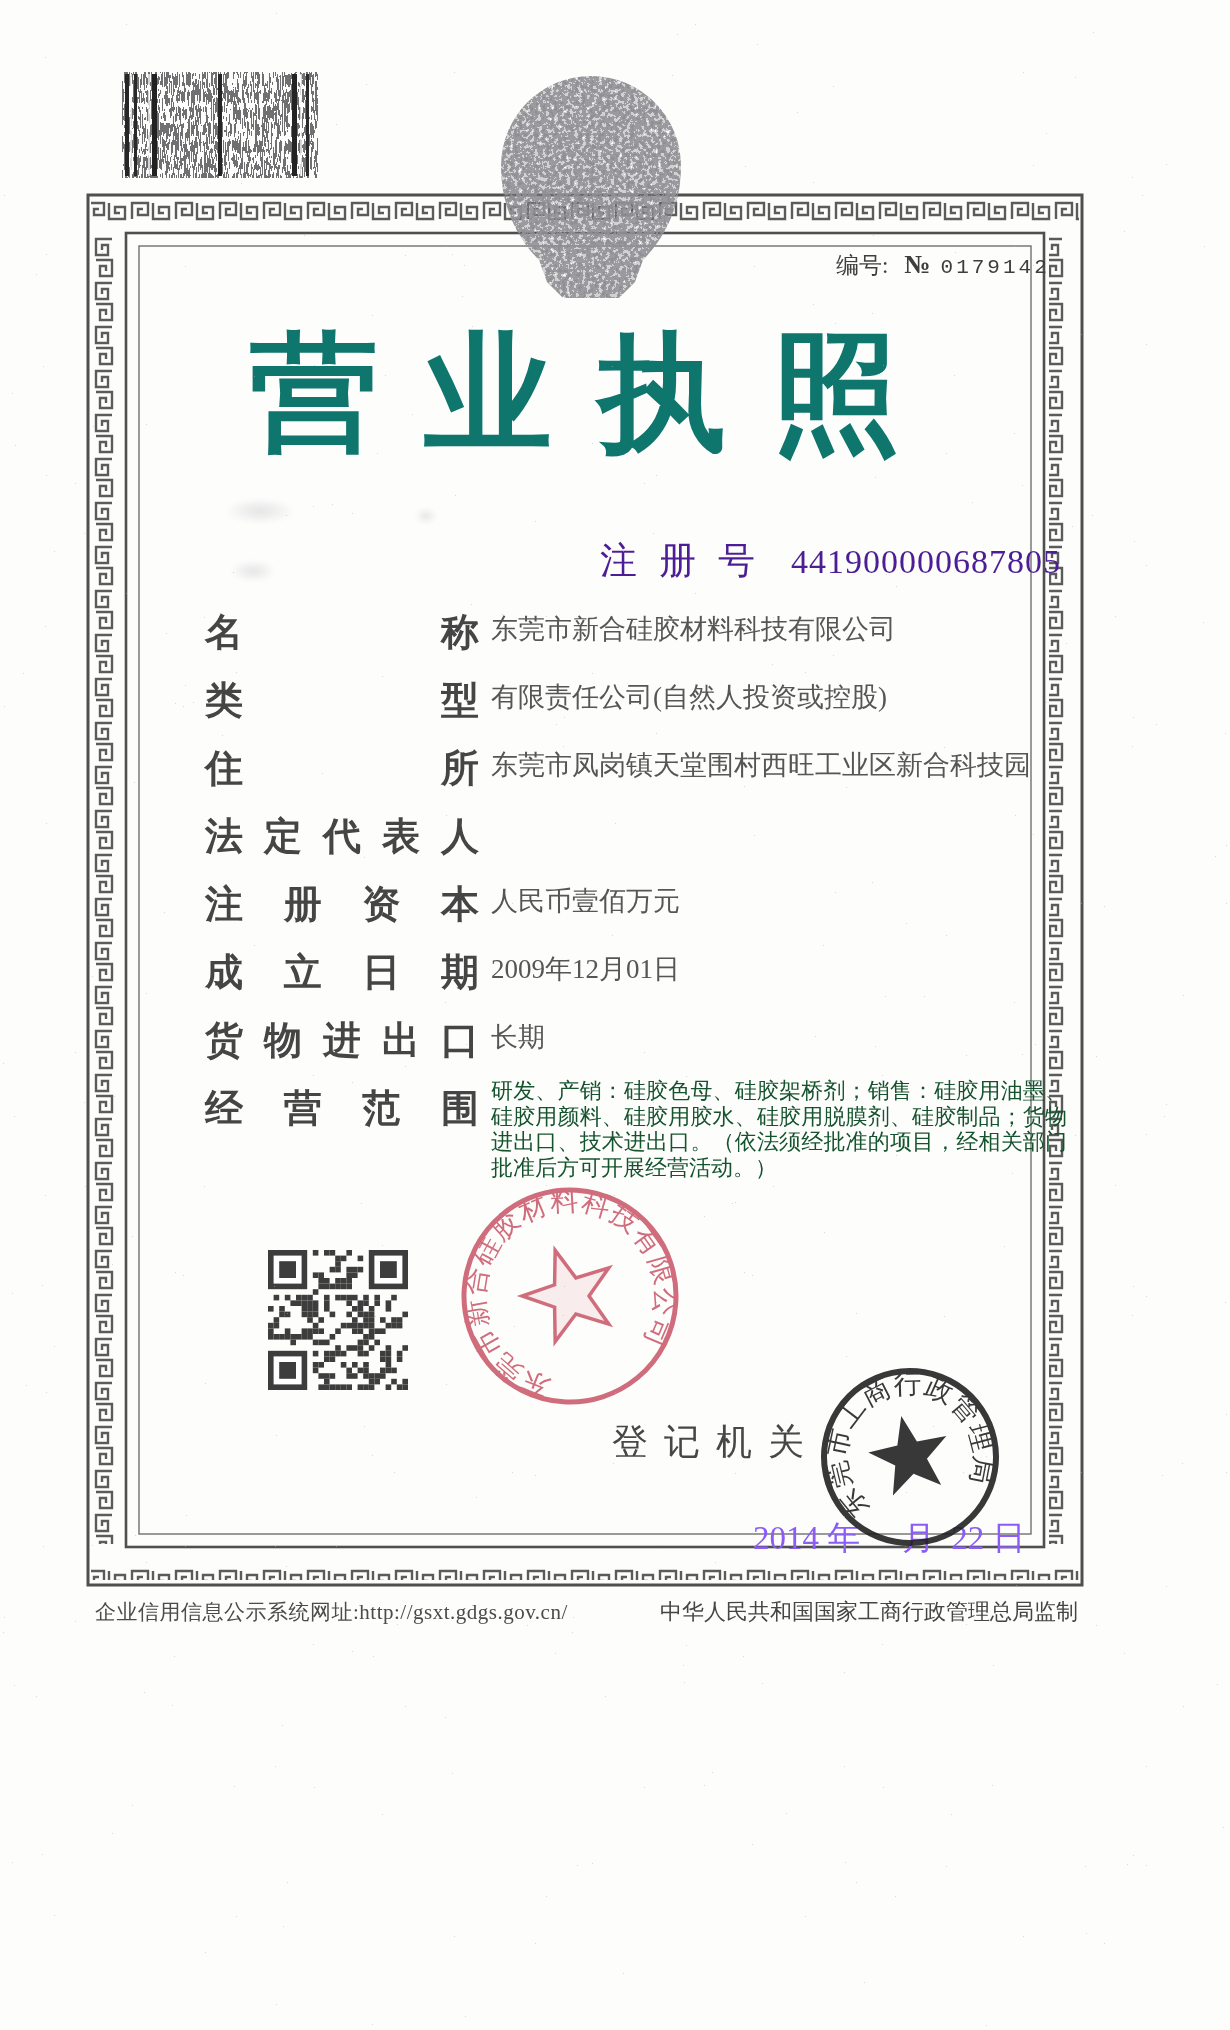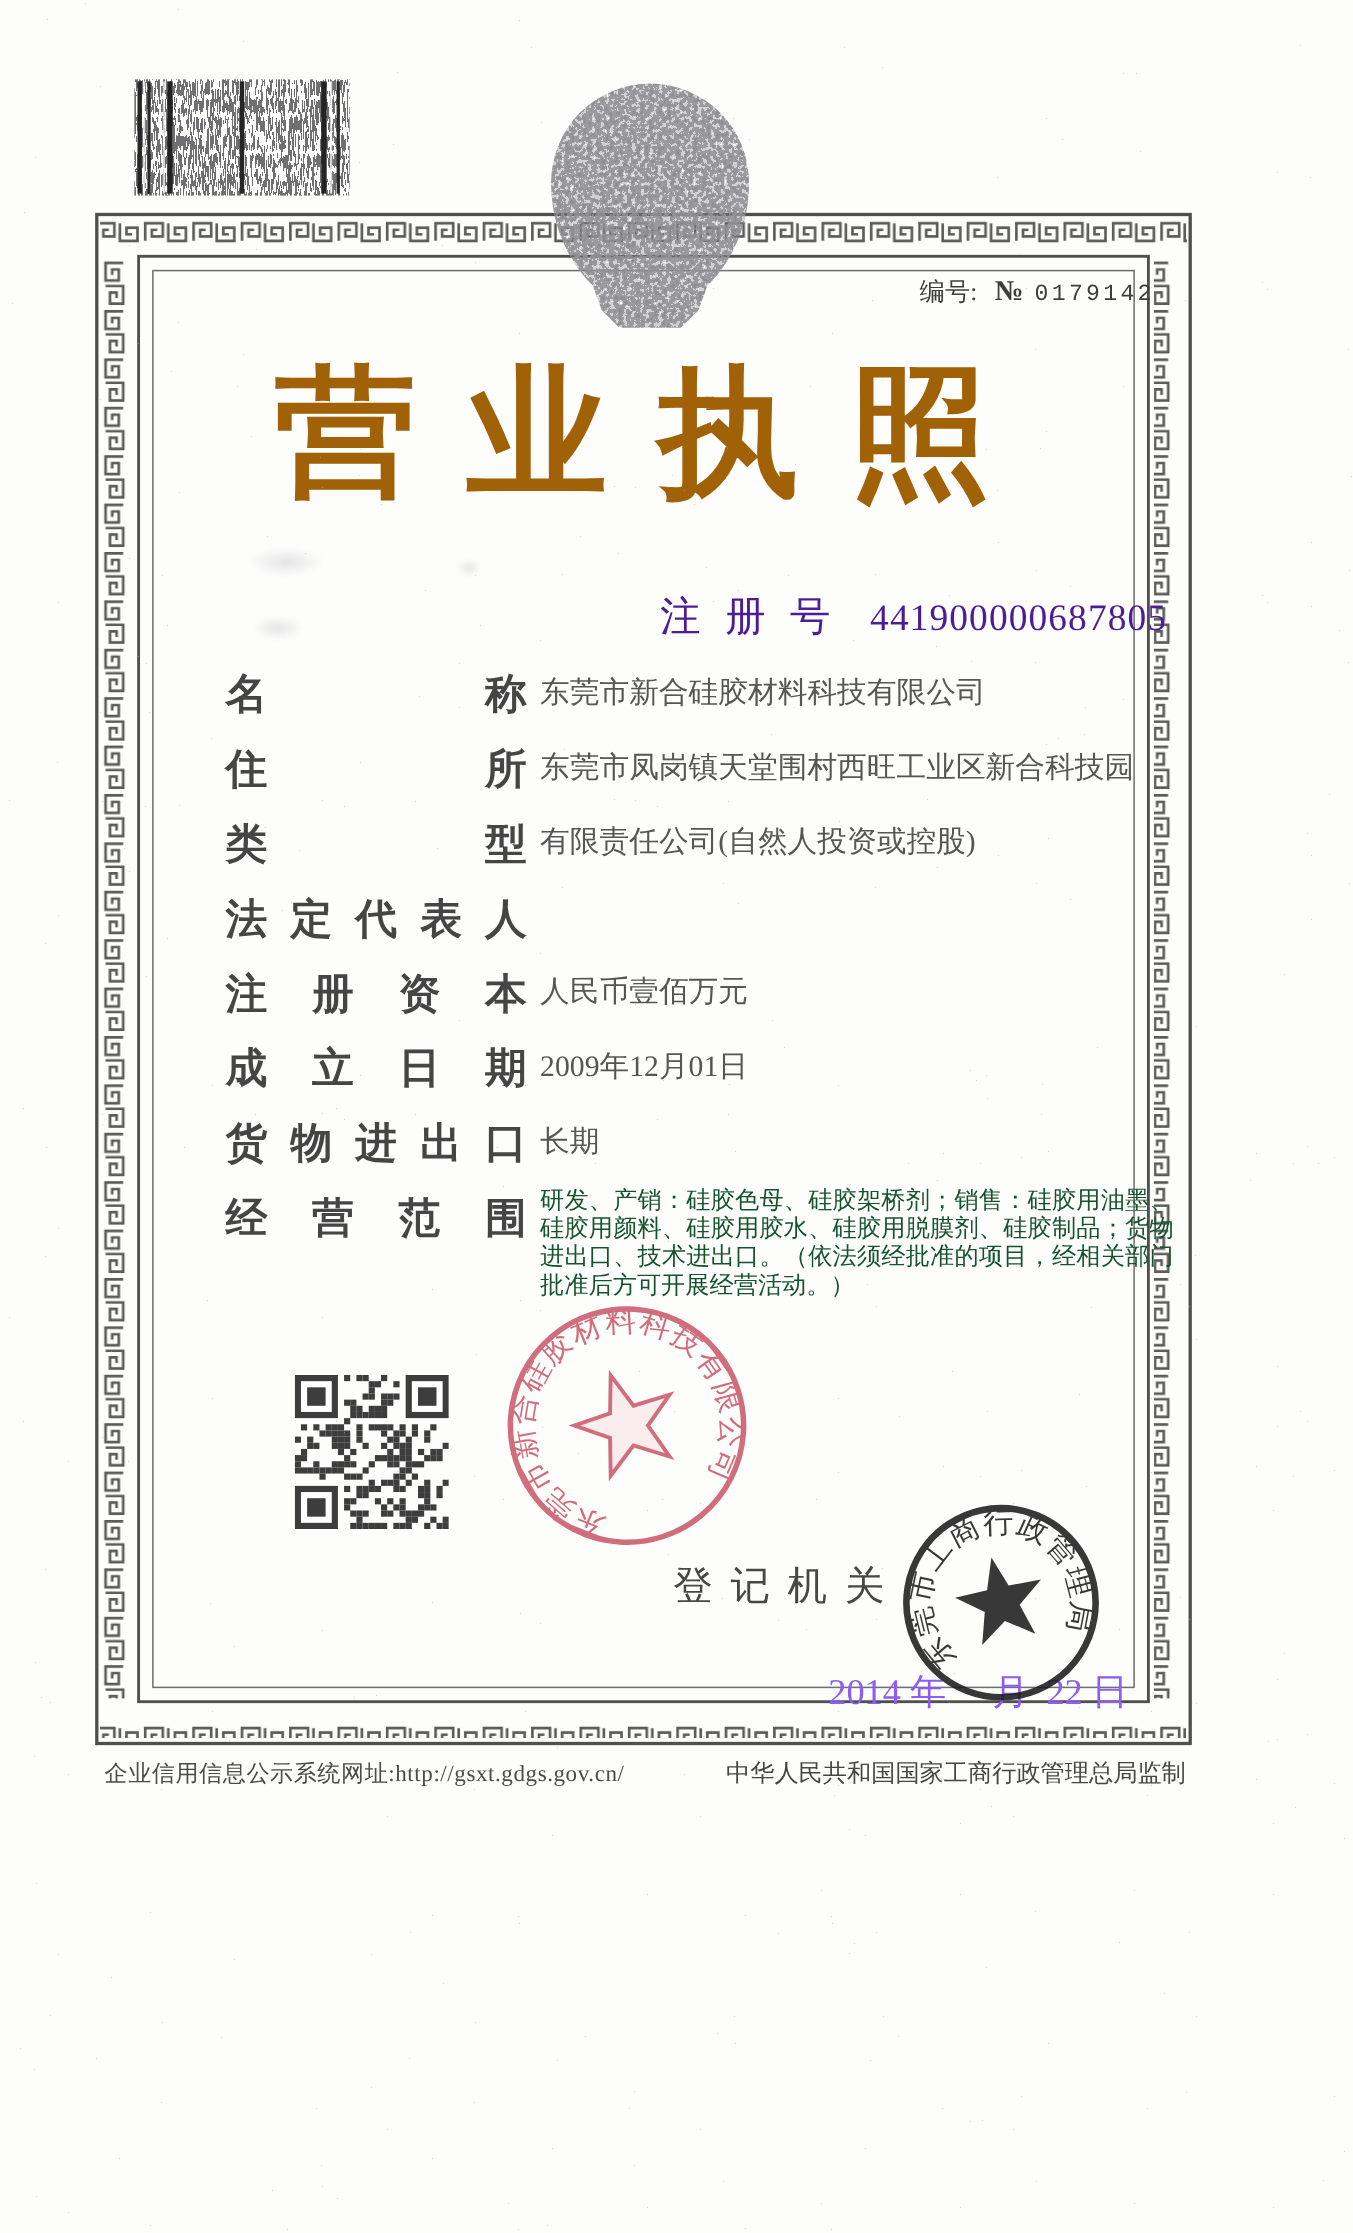--- a/index.html
+++ b/index.html
@@ -13,21 +13,21 @@
   .barcode{left:122px;top:72px;z-index:2;}
 
   
   .serial{left:836px;top:250px;z-index:2;font-size:23px;color:#3e3e3e;white-space:nowrap;}
   .serial .sym{font-weight:700;font-size:26px;margin:0 10px 0 16px;}
   .serial .num{font-family:"Liberation Mono",monospace;font-size:21px;letter-spacing:3px;}
 
   
   .title{left:88px;top:308px;width:1000px;z-index:2;text-align:center;
          font-family:"Liberation Sans",sans-serif;font-weight:800;font-size:128px;
-         letter-spacing:46px;padding-left:20px;color:#a16207;box-sizing:border-box;}
+         letter-spacing:46px;padding-left:20px;color:#0f766e;box-sizing:border-box;}
 
   
   .regline{left:600px;top:536px;z-index:2;font-size:37px;color:#4c1d95;white-space:nowrap;}
   .regline .lbl{letter-spacing:22px;margin-right:14px;}
   .regline .num{font-size:34px;letter-spacing:1px;}
 
   
   .fields{left:205px;top:598px;width:862px;z-index:2;}
   .frow{display:flex;align-items:flex-start;height:68px;}
   .frow.tall{height:auto;}
@@ -129,26 +129,26 @@
   <div class="abs regline">
     <span class="lbl">注册号</span><span class="num">441900000687805</span>
   </div>
 
   <div class="abs fields">
     <div class="frow">
       <div class="flabel">名称</div>
       <div class="fvalue">东莞市新合硅胶材料科技有限公司</div>
     </div>
     <div class="frow">
+      <div class="flabel">类型</div>
+      <div class="fvalue">有限责任公司(自然人投资或控股)</div>
+    </div>
+    <div class="frow">
       <div class="flabel">住所</div>
       <div class="fvalue">东莞市凤岗镇天堂围村西旺工业区新合科技园</div>
-    </div>
-    <div class="frow">
-      <div class="flabel">类型</div>
-      <div class="fvalue">有限责任公司(自然人投资或控股)</div>
     </div>
     <div class="frow">
       <div class="flabel">法定代表人</div>
     </div>
     <div class="frow">
       <div class="flabel">注册资本</div>
       <div class="fvalue">人民币壹佰万元</div>
     </div>
     <div class="frow">
       <div class="flabel">成立日期</div>

